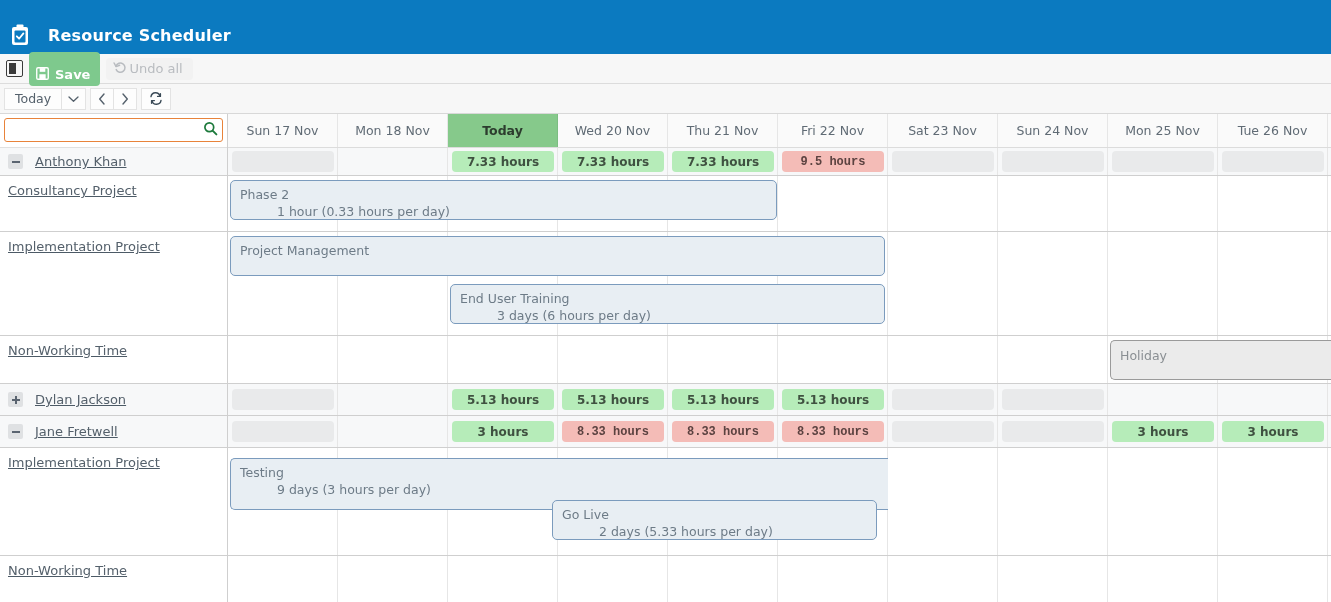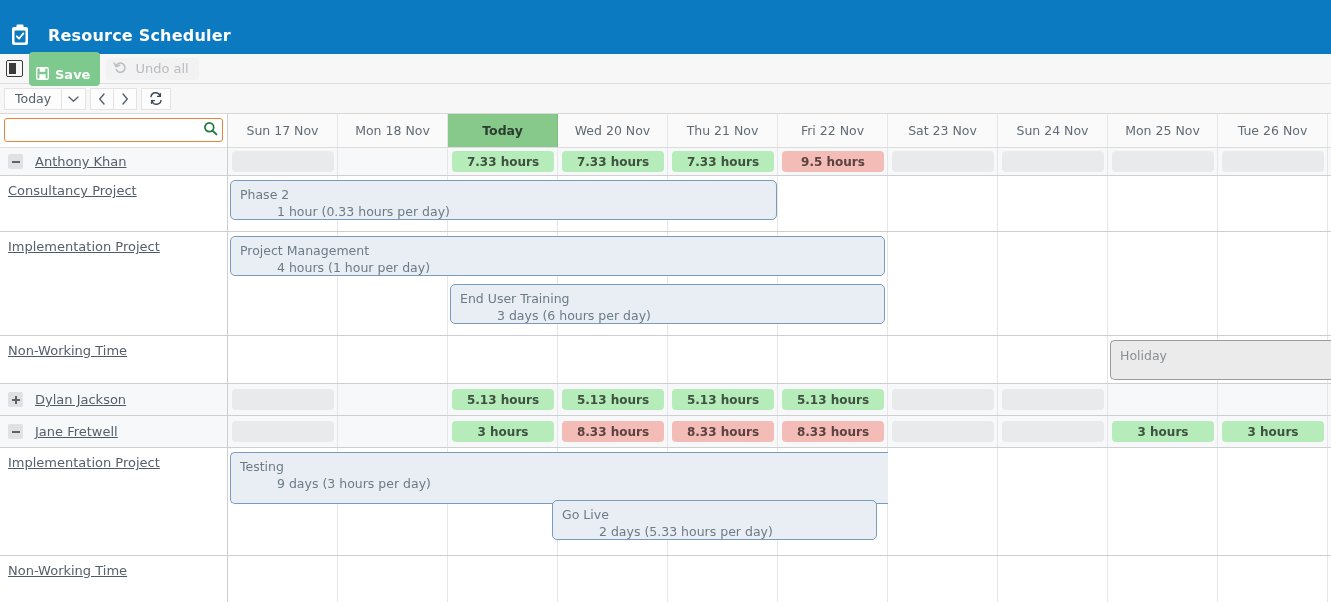--- a/index.html
+++ b/index.html
@@ -24,21 +24,21 @@
   .tb-square{
     width:17px;height:17px;border:1.6px solid #3a3a3a;border-radius:2px;
     box-sizing:border-box;display:flex;align-items:center;justify-content:center;cursor:pointer;
   }
   .tb-square i{display:block;width:7px;height:11px;background:#3a3a3a;margin-right:4px;}
   .btn-save{
     display:flex;align-items:center;gap:6px;background:#7ec98d;color:#fff;
     border-radius:4px;padding:15px 10px 3px 7px;font-size:13px;font-weight:600;cursor:pointer;
   }
   .btn-undo{
-    display:flex;align-items:center;gap:8px;color:#b9bcc0;background:#f2f2f2;
+    display:flex;align-items:center;gap:2px;color:#b9bcc0;background:#f2f2f2;
     border-radius:4px;padding:3px 10px 3px 7px;font-size:13px;cursor:default;
   }
   
   .navbar{
     height:29px;background:#f7f7f7;border-bottom:1px solid #d8d8d8;
     display:flex;align-items:center;padding:0 4px;
   }
   .nav-group{display:flex;align-items:center;}
   .nav-btn{
     height:22px;min-width:24px;display:flex;align-items:center;justify-content:center;
@@ -91,21 +91,21 @@
   .gcols{position:absolute;inset:0;display:flex;pointer-events:none;}
   .gcol{width:110px;flex:0 0 110px;box-sizing:border-box;border-right:1px solid #e6e6e6;}
   .res-row{background:#f7f8f9;}
   .badges{position:absolute;inset:0;display:flex;align-items:center;}
   .bslot{width:110px;flex:0 0 110px;display:flex;align-items:center;justify-content:center;}
   .badge{
     width:102px;height:21px;border-radius:4px;display:flex;align-items:center;justify-content:center;
     font-size:12px;font-weight:700;box-sizing:border-box;
   }
   .badge.green{background:#b6ecb9;color:#3f5140;}
-  .badge.red{background:#f4bcb7;color:#5b4240;}
+  .badge.red{background:#f4bcb7;color:#5b4240;font-family:Liberation Mono, monospace;}
   .badge.gray{background:#e9eaeb;color:transparent;}
   .badge.none{background:transparent;}
   
   .bar{
     position:absolute;box-sizing:border-box;border:1px solid #7b9bbd;border-radius:5px;
     background:#e8eef3;padding:5px 0 0 9px;overflow:hidden;
   }
   .bar .t1{font-size:12.5px;color:#6d7b87;line-height:17px;white-space:nowrap;}
   .bar .t2{font-size:12.5px;color:#6d7b87;line-height:17px;white-space:nowrap;margin-left:37px;}
   .bar.flat-r{border-top-right-radius:0;border-bottom-right-radius:0;border-right:0;}
@@ -324,21 +324,20 @@
             <div class="gcol"></div>
             <div class="gcol"></div>
             <div class="gcol"></div>
             <div class="gcol"></div>
             <div class="gcol"></div>
             <div class="gcol"></div>
             <div class="gcol"></div>
           </div>
           <div class="bar" style="left: 2px; width: 655px; top: 4px; height: 40px;">
             <div class="t1">Project Management</div>
-            <div class="t2">4 hours (1 hour per day)</div>
           </div>
           <div class="bar" style="left: 222px; width: 435px; top: 52px; height: 40px;">
             <div class="t1">End User Training</div>
             <div class="t2">3 days (6 hours per day)</div>
           </div>
         </div>
         <div class="grow" style="height: 48px;">
           <div class="gcols">
             <div class="gcol"></div>
             <div class="gcol"></div>
@@ -453,21 +452,21 @@
             <div class="gcol"></div>
             <div class="gcol"></div>
             <div class="gcol"></div>
             <div class="gcol"></div>
             <div class="gcol"></div>
             <div class="gcol"></div>
             <div class="gcol"></div>
             <div class="gcol"></div>
             <div class="gcol"></div>
           </div>
-          <div class="bar flat-r" style="left: 2px; width: 658px; top: 4px; height: 52px;">
+          <div class="bar flat-r" style="left: 2px; width: 658px; top: 10px; height: 52px;">
             <div class="t1">Testing</div>
             <div class="t2">9 days (3 hours per day)</div>
           </div>
           <div class="bar" style="left: 324px; width: 325px; top: 52px; height: 40px;">
             <div class="t1">Go Live</div>
             <div class="t2">2 days (5.33 hours per day)</div>
           </div>
         </div>
         <div class="grow" style="height: 52px;">
           <div class="gcols">

